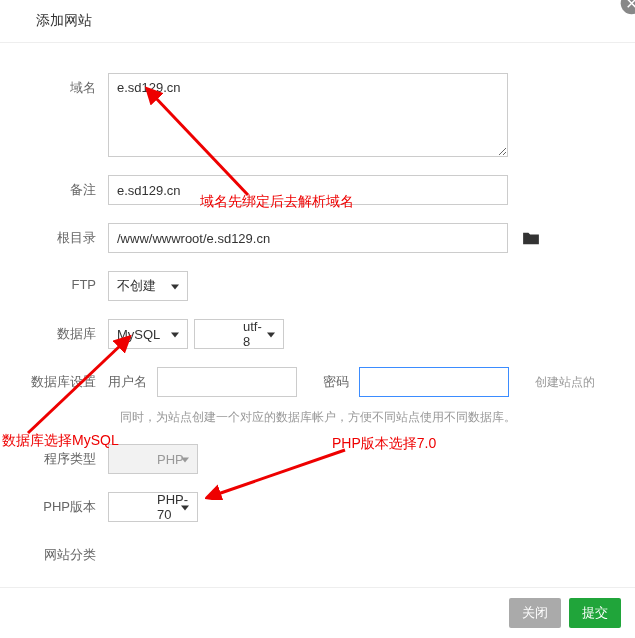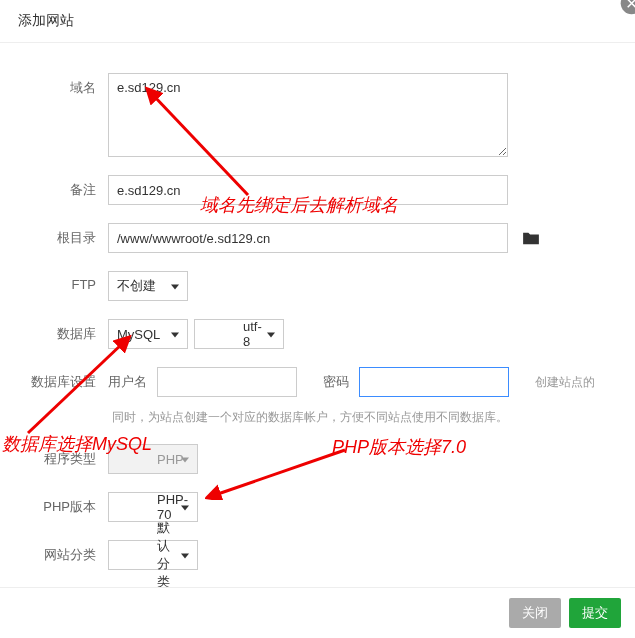--- a/index.html
+++ b/index.html
@@ -6,21 +6,21 @@
   body {
     font-family: "Microsoft YaHei", Arial, sans-serif;
     font-size: 13px;
     color: #555;
     background: #fff;
     width: 635px;
     height: 638px;
     position: relative;
   }
   .title-bar {
-    padding: 12px 18px;
+    padding: 12px 36px;
     border-bottom: 1px solid #eee;
     font-size: 14px;
     color: #333;
   }
   .close-dot {
     position: absolute;
     top: 0; right: 0;
     width: 22px; height: 22px;
     background: #888;
     border-radius: 50%;
@@ -96,21 +96,21 @@
   }
   .folder-icon svg { width: 18px; height: 14px; }
   .db-user-row .fld { align-items: center; }
   .sublabel { color: #666; margin-right: 4px; }
   input.short { width: 140px; height: 30px; border: 1px solid #ccc; padding: 0 8px; }
   input.pw { width: 150px; height: 30px; border: 1.5px solid #3b8cff; padding: 0 8px; }
   .hint-link { color: #999; margin-left: 20px; font-size: 12px; }
   .helper {
     color: #999; font-size: 12px;
     margin-top: 6px;
-    margin-left: 4px;
+    margin-left: 12px;
     width: 100%;
   }
   .footer {
     position: absolute;
     bottom: 0;
     right: 0;
     padding: 10px 14px;
     display: flex;
     gap: 8px;
     border-top: 1px solid #eee;
@@ -130,23 +130,22 @@
     justify-content: center;
     padding: 0 4px;
   }
   .btn-cancel { background: #aaa; color: #fff; }
   .btn-submit { background: #20a53a; color: #fff; }
 
   
   .anno {
     position: absolute;
     color: #e00;
-    font-size: 18px;
+    font-size: 14px;
     pointer-events: none;
-    font-style: italic;
   }
   .arrow {
     position: absolute;
     pointer-events: none;
   }
 </style>
 </head>
 <body>
 
 <div class="title-bar">添加网站</div>
@@ -221,23 +220,20 @@
 
   <div class="row">
     <div class="lbl">PHP版本</div>
     <div class="fld">
       <div class="sel w90">PHP-70</div>
     </div>
   </div>
 
   <div class="row">
     <div class="lbl">网站分类</div>
-    <div class="fld">
-      <div class="sel w90">默认分类</div>
-    </div>
   </div>
 
 </div>
 
 <div class="footer">
   <button class="btn btn-cancel">关闭</button>
   <button class="btn btn-submit">提交</button>
 </div>
 
 <svg class="arrow" style="left:138px; top:85px;" width="130" height="120">

